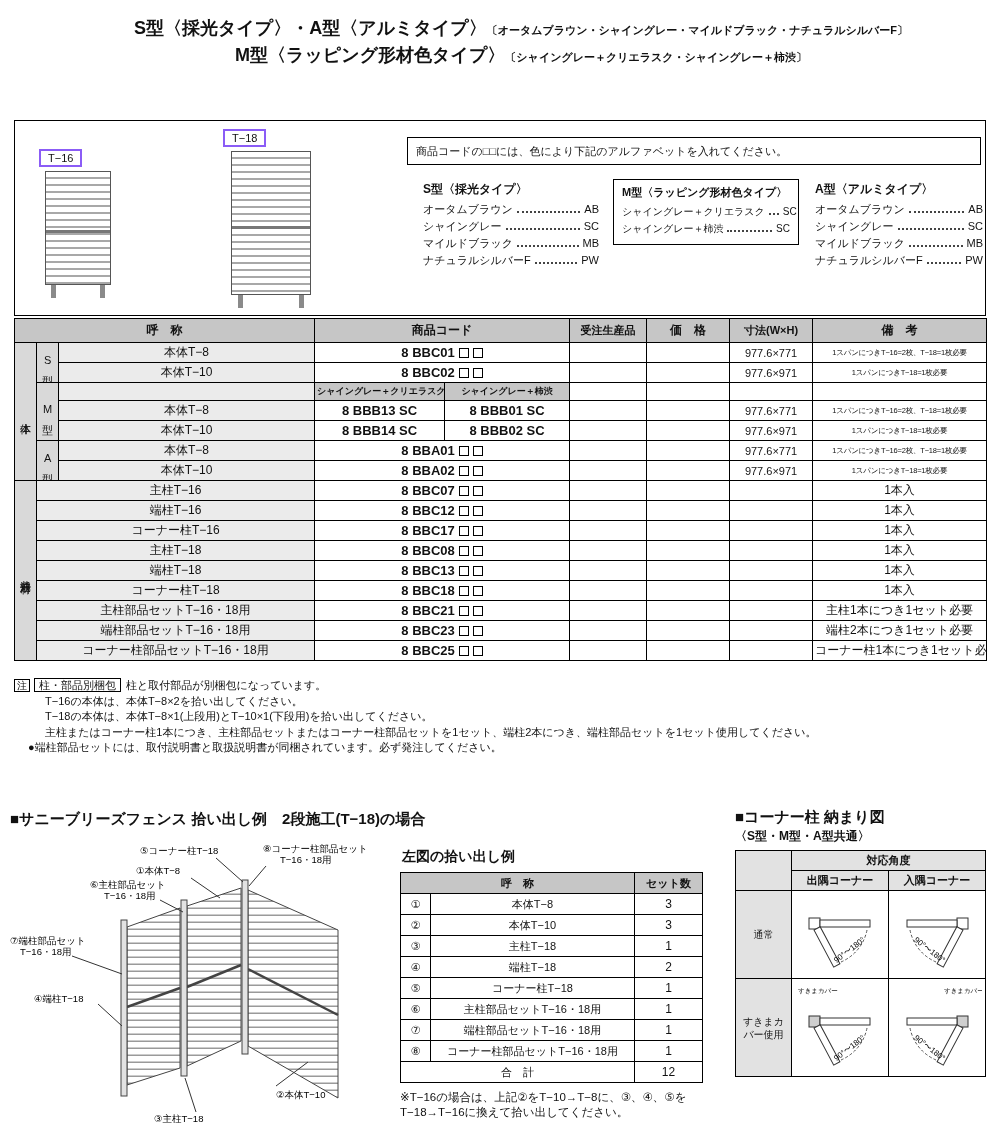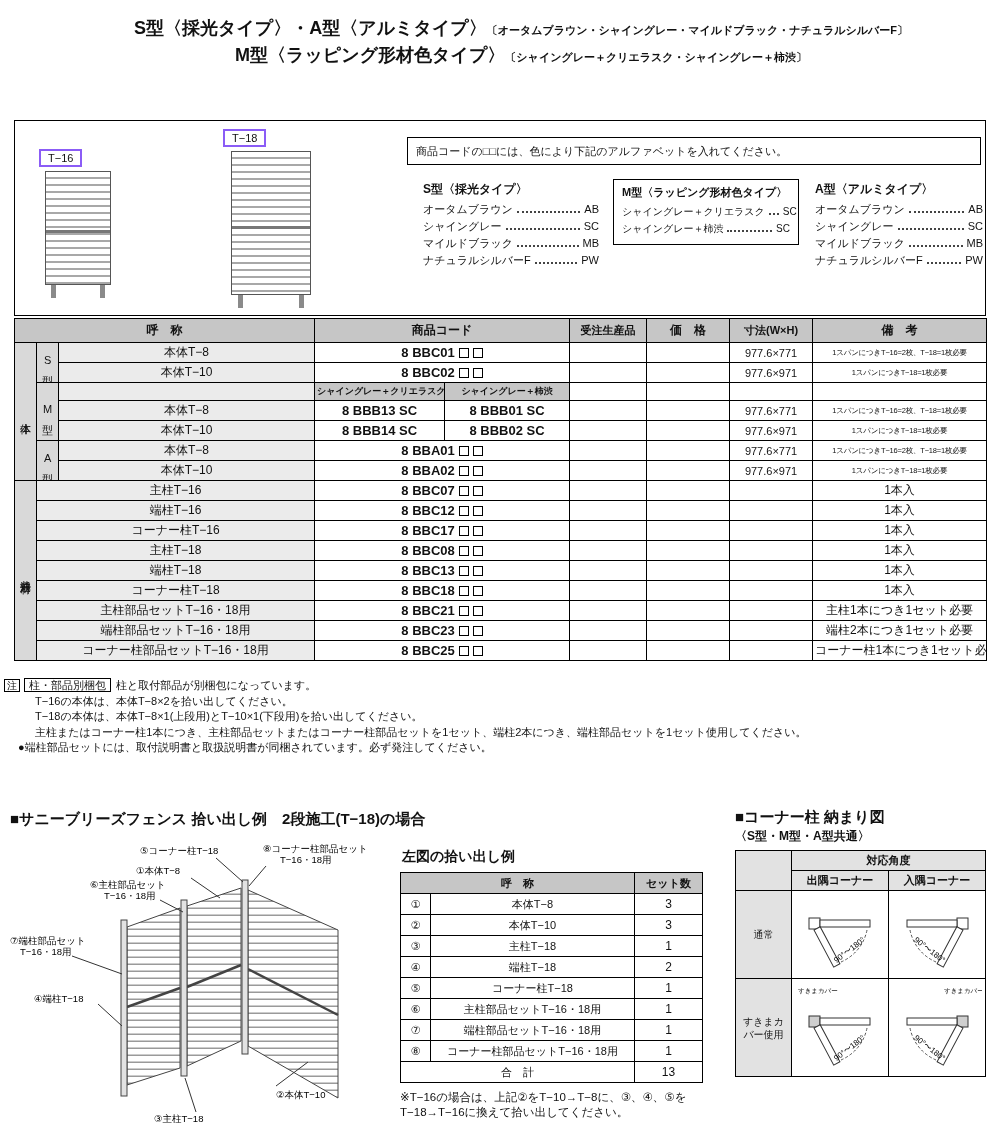--- a/index.html
+++ b/index.html
@@ -47,21 +47,21 @@
   .codecell { font-weight:bold; font-size:13px; }
   .boxes i { display:inline-block; width:10px; height:10px; border:1px solid #000;
              background:#fff; margin-left:4px; vertical-align:-1px; }
   .msub { font-size:9px; font-weight:bold; }
   .sizecell { font-size:11px; }
   .notecell { font-size:12px; }
   .notecell.sm { font-size:7.5px; letter-spacing:-0.2px; }
   .f10 { font-size:11px; }
 
   
-  .notes { left:4px; top:678px; width:972px; font-size:11px; line-height:15.5px; }
+  .notes { left:14px; top:678px; width:972px; font-size:11px; line-height:15.5px; }
   .nbadge { border:1px solid #000; font-size:10px; padding:0 2px; margin-right:4px; }
   .nboxed { border:1px solid #000; padding:0 4px; margin-right:5px; }
   .ind { padding-left:31px; }
   .ind2 { padding-left:14px; }
 
   
   .sect-title { font-size:15px; font-weight:bold; white-space:nowrap; }
   .sub-title { font-size:12px; font-weight:bold; }
 
   .pick-title { font-size:14px; font-weight:bold; }
@@ -437,21 +437,21 @@
     <td>端柱部品セットT−16・18用</td>
     <td class="qty">1</td>
   </tr>
   <tr>
     <td>⑧</td>
     <td>コーナー柱部品セットT−16・18用</td>
     <td class="qty">1</td>
   </tr>
   <tr>
     <td colspan="2">合　計</td>
-    <td class="qty">13</td>
+    <td class="qty">12</td>
   </tr>
 </tbody>
   </table>
 
 <div class="pick-note abs">※T−16の場合は、上記②をT−10→T−8に、③、④、⑤をT−18→T−16に換えて拾い出してください。</div>
 
 <div class="sect-title abs" style="left:735px; top:808px;">■コーナー柱 納まり図</div>
 <div class="sub-title abs" style="left:735px; top:828px;">〈S型・M型・A型共通〉</div>
 
 <table class="corner-tbl abs">

